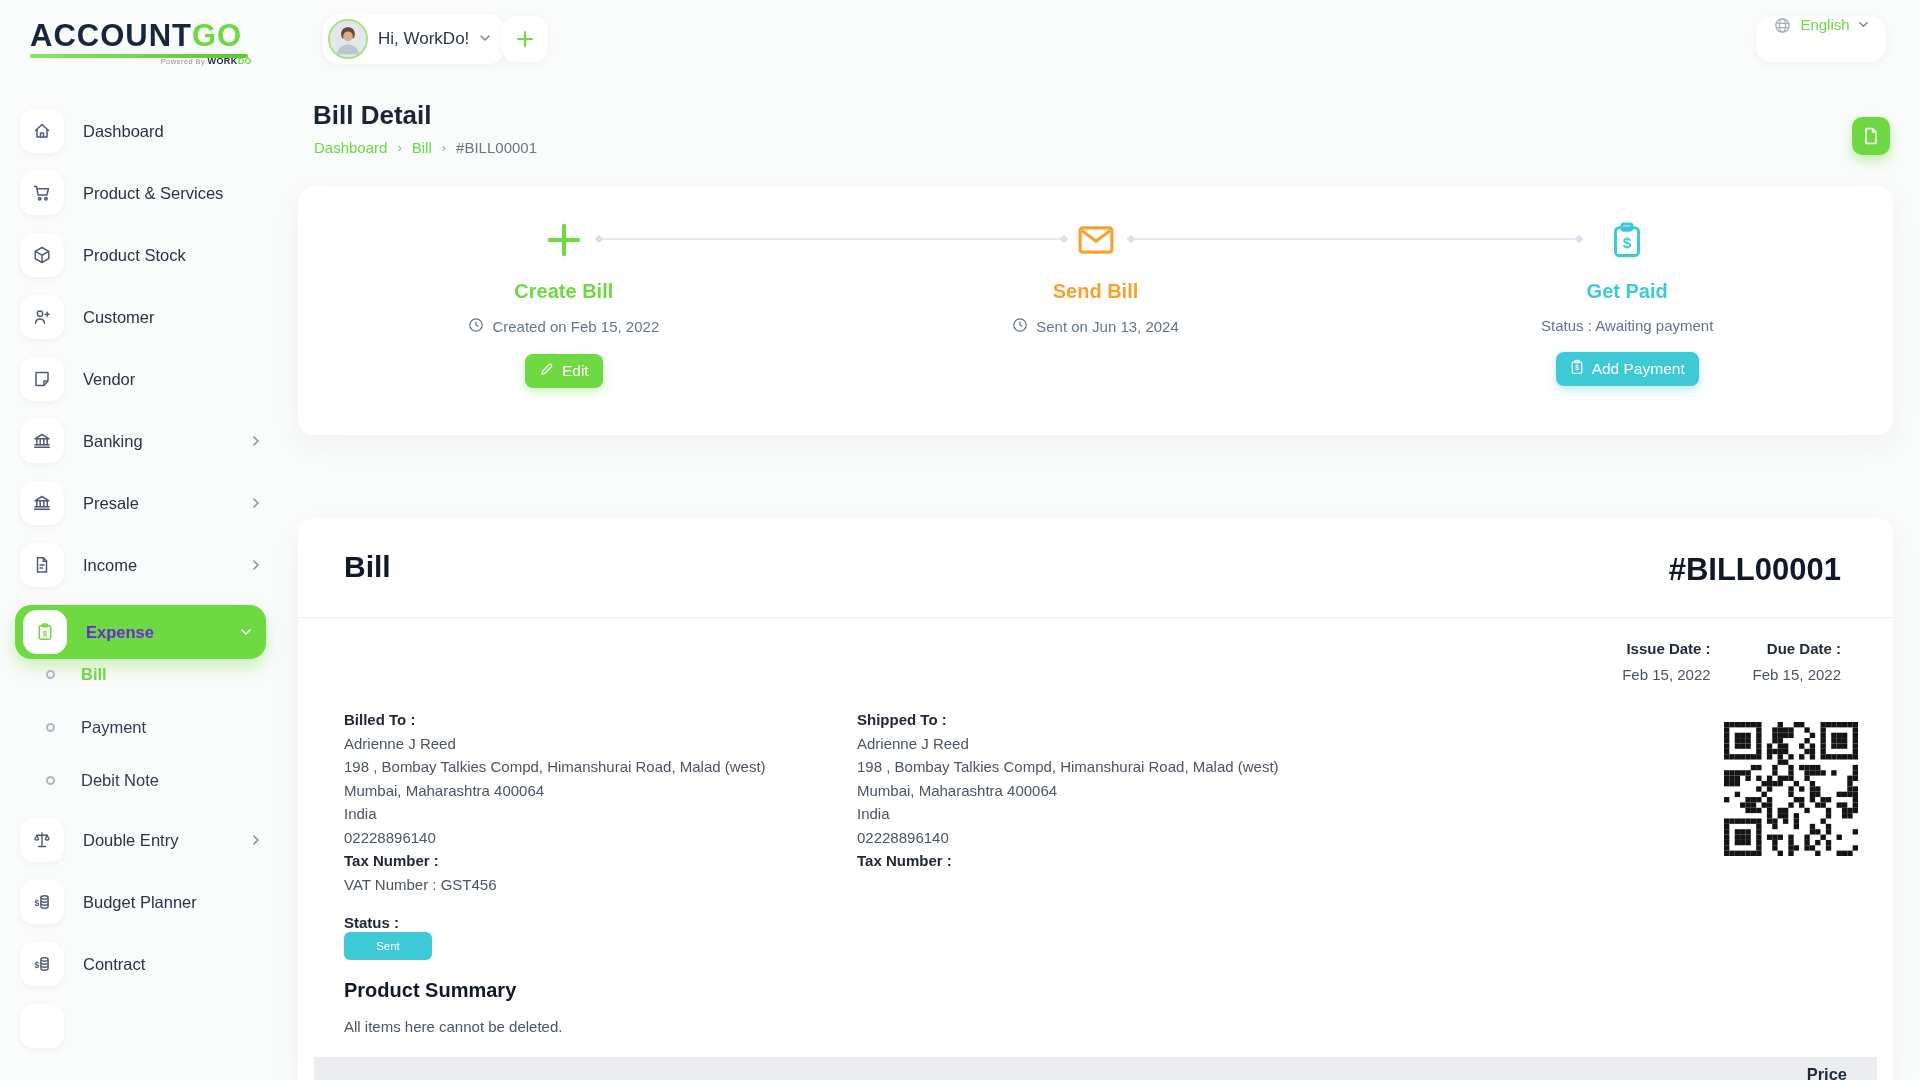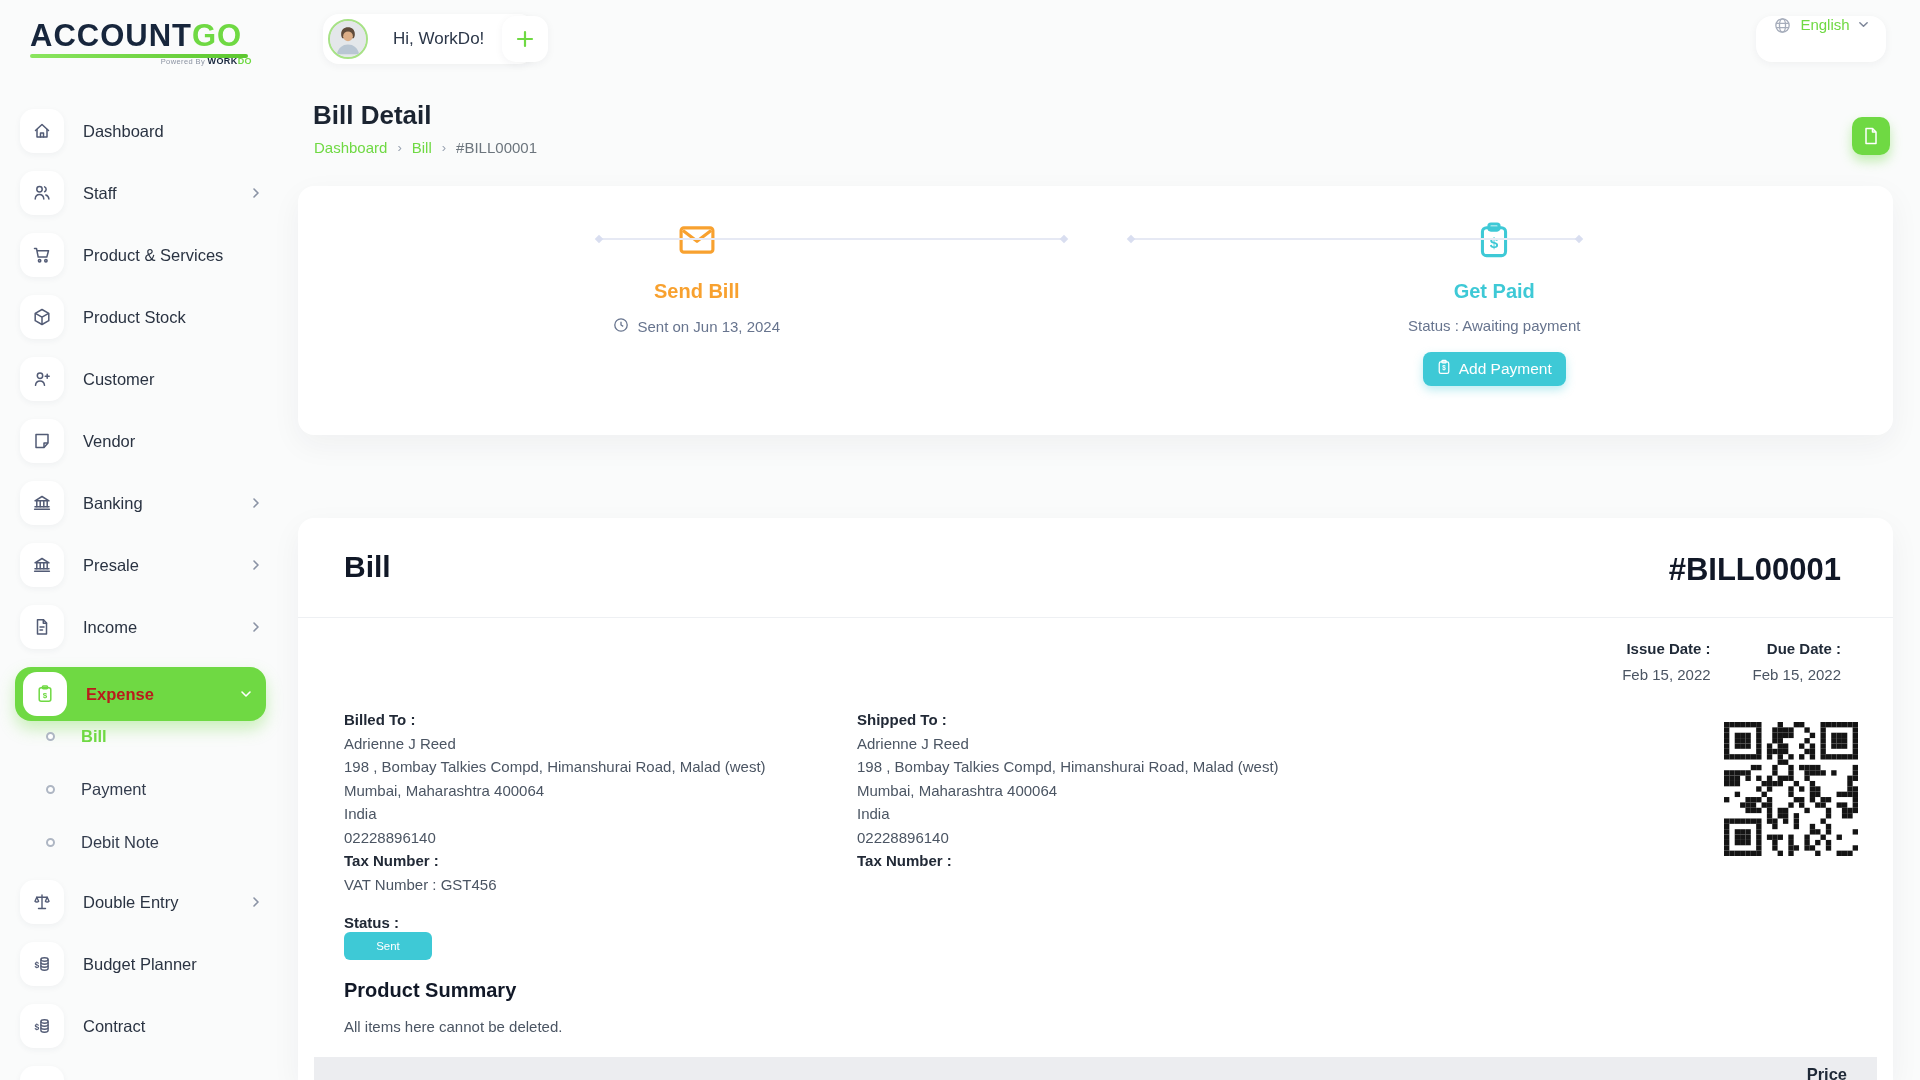--- a/index.html
+++ b/index.html
@@ -14,21 +14,21 @@
   .logo{position:absolute; left:30px; top:20px; width:230px;}
   .logo-word{font-size:31px; font-weight:900; letter-spacing:1px; color:var(--navy); line-height:1;}
   .logo-word .go{color:var(--green);}
   .logo-rule{height:4px; background:linear-gradient(90deg,#8ae55e,#5cc72f); border-radius:2px; width:218px; margin-top:3px;}
   .logo-powered{position:absolute; right:8px; top:36px; font-size:7.5px; color:#8b93a2; letter-spacing:.4px;}
   .logo-powered b{color:var(--navy); font-size:9px;}
   .logo-powered b .go{color:var(--green);}
 
   
   .avatar-pill{position:absolute; left:323px; top:14px; height:50px; background:#fff; border-radius:16px;
-    display:flex; align-items:center; gap:25px; padding:0 14px 0 5px; box-shadow:0 2px 8px rgba(30,40,60,.05); cursor:pointer;}
+    display:flex; align-items:center; gap:10px; padding:0 14px 0 5px; box-shadow:0 2px 8px rgba(30,40,60,.05); cursor:pointer;}
   .avatar{width:40px; height:40px; border-radius:50%; border:2px solid #a7e286; overflow:hidden; background:#e8eaed;}
   .avatar svg{display:block;}
   .greeting{font-size:17px; color:#2b3648;}
   .chev{color:#7d8699;}
   .add-btn{position:absolute; left:502px; top:16px; width:46px; height:46px; background:#fff; border-radius:14px;
     box-shadow:0 2px 8px rgba(30,40,60,.05); display:flex; align-items:center; justify-content:center;
     color:var(--green); font-size:24px; font-weight:600; cursor:pointer;}
   .lang-pill{position:absolute; left:1756px; top:16px; width:130px; height:46px; background:#fff; border-radius:16px;
     box-shadow:0 2px 8px rgba(30,40,60,.05); display:flex; align-items:flex-start; justify-content:center; gap:8px; cursor:pointer;}
   .lang-pill .lang{font-size:15px; color:var(--green);}
@@ -36,21 +36,21 @@
   
   .sidebar{position:absolute; left:0; top:0; width:280px; height:1080px; padding-top:109px;}
   .nav-item{display:flex; align-items:center; height:44px; margin:0 18px 18px 20px; gap:19px; cursor:pointer;}
   .nav-ico{width:44px; height:44px; flex:0 0 44px; background:#fff; border-radius:14px; display:flex; align-items:center;
     justify-content:center; color:#525b75; box-shadow:0 2px 6px rgba(40,50,70,.05);}
   .nav-label{font-size:16.5px; color:#2a3342;}
   .nav-chev{margin-left:auto; color:#8a93a5; display:flex;}
   .nav-item.active{background:var(--green); border-radius:16px; height:54px; margin:12px 14px 0 15px; padding-left:8px;
     box-shadow:0 8px 16px rgba(111,217,67,.35);}
   .nav-item.active .nav-ico{color:var(--green); box-shadow:none;}
-  .nav-item.active .nav-label{color:#b91c1c; font-weight:700;}
+  .nav-item.active .nav-label{color:#6d28d9; font-weight:700;}
   .nav-item.active .nav-chev{color:#fff; margin-right:14px;}
   .sub-item{display:flex; align-items:center; height:30px; margin:0 0 23px 46px; gap:26px; cursor:pointer;}
   .sub-item:first-of-type{margin-top:22px;}
   .bullet{width:9px; height:9px; border-radius:50%; border:2px solid #aeb6c3; background:#fff;}
   .sub-item .sub-label{font-size:16.5px; color:#333c4d;}
   .sub-item.active .sub-label{color:var(--green); font-weight:700;}
   .sub-item.active .bullet{border-color:#aeb6c3;}
   .dbl{margin-top:13px;}
 
   
@@ -120,36 +120,20 @@
   <nav class="sidebar">
     <div class="nav-item">
       <span class="nav-ico">
           <svg width="20" height="20" viewBox="0 0 20 20" fill="none" stroke="currentColor" stroke-width="1.5" stroke-linecap="round" stroke-linejoin="round">
             <path d="M3.5 9.5 10 3.5l6.5 6"></path>
             <path d="M5 8.5V16h10V8.5"></path>
             <path d="M8.5 16v-4h3v4"></path>
           </svg>
         </span>
       <span class="nav-label">Dashboard</span>
-    </div>
-    <div class="nav-item">
-      <span class="nav-ico">
-          <svg width="20" height="20" viewBox="0 0 20 20" fill="none" stroke="currentColor" stroke-width="1.5" stroke-linecap="round" stroke-linejoin="round">
-            <circle cx="7.5" cy="6.3" r="2.7"></circle>
-            <path d="M3.2 16c.3-2.9 2.1-4.4 4.3-4.4s4 1.5 4.3 4.4"></path>
-            <path d="M12.6 3.9a2.7 2.7 0 0 1 0 4.9"></path>
-            <path d="M13.8 11.9c1.9.5 2.9 1.9 3.1 4.1"></path>
-          </svg>
-        </span>
-      <span class="nav-label">Staff</span>
-      <span class="nav-chev">
-          <svg width="12" height="12" viewBox="0 0 12 12" fill="none" stroke="currentColor" stroke-width="1.6" stroke-linecap="round" stroke-linejoin="round">
-            <path d="M4 2l4 4-4 4"></path>
-          </svg>
-        </span>
     </div>
     <div class="nav-item">
       <span class="nav-ico">
           <svg width="20" height="20" viewBox="0 0 20 20" fill="none" stroke="currentColor" stroke-width="1.5" stroke-linecap="round" stroke-linejoin="round">
             <path d="M2.5 3.5h2l1.7 8.6h8.6l1.7-6.4H5.2"></path>
             <circle cx="7.6" cy="15.8" r="1.2"></circle>
             <circle cx="13.9" cy="15.8" r="1.2"></circle>
           </svg>
         </span>
       <span class="nav-label">Product &amp; Services</span>
@@ -341,20 +325,41 @@
     <svg width="16" height="18" viewBox="0 0 16 18" fill="none" stroke="#fff" stroke-width="1.5" stroke-linejoin="round">
         <path d="M3 1.5h6.5L13 5v11.5H3Z"></path>
         <path d="M9.5 1.5V5H13"></path>
       </svg>
   </div>
 
   <section class="stepper-card">
     <div class="connector c1"></div>
     <div class="connector c2"></div>
 
+    <div class="step">
+      <div class="step-icon">
+        <svg width="38" height="38" viewBox="0 0 24 24" fill="none" stroke="var(--green)" stroke-width="2.6" stroke-linecap="round">
+            <path d="M12 3v18M3 12h18"></path>
+          </svg>
+      </div>
+      <div class="step-title t-green">Create Bill</div>
+      <div class="step-sub">
+        <span><svg width="16" height="16" viewBox="0 0 16 16" fill="none" stroke="#67748e" stroke-width="1.3">
+              <circle cx="8" cy="8" r="6.2"></circle>
+              <path d="M8 4.8V8l2.2 1.4"></path>
+            </svg></span>
+        <span>Created on Feb 15, 2022</span>
+      </div>
+      <button class="btn btn-green">
+        <span><svg width="15" height="15" viewBox="0 0 16 16" fill="none" stroke="#fff" stroke-width="1.4" stroke-linejoin="round">
+              <path d="M10.8 2.8a1.6 1.6 0 0 1 2.3 2.3L6 12.2l-3 .8.8-3Z"></path>
+            </svg></span>
+        <span>Edit</span>
+      </button>
+    </div>
 
     <div class="step">
       <div class="step-icon">
         <svg width="36" height="30" viewBox="0 0 24 19" fill="none" stroke="var(--orange)" stroke-width="2.1" stroke-linejoin="round">
             <rect x="1.4" y="1.4" width="21.2" height="16.2" rx="1.8"></rect>
             <path d="M2.6 3.2 12 10.4 21.4 3.2"></path>
           </svg>
       </div>
       <div class="step-title t-orange">Send Bill</div>
       <div class="step-sub">

